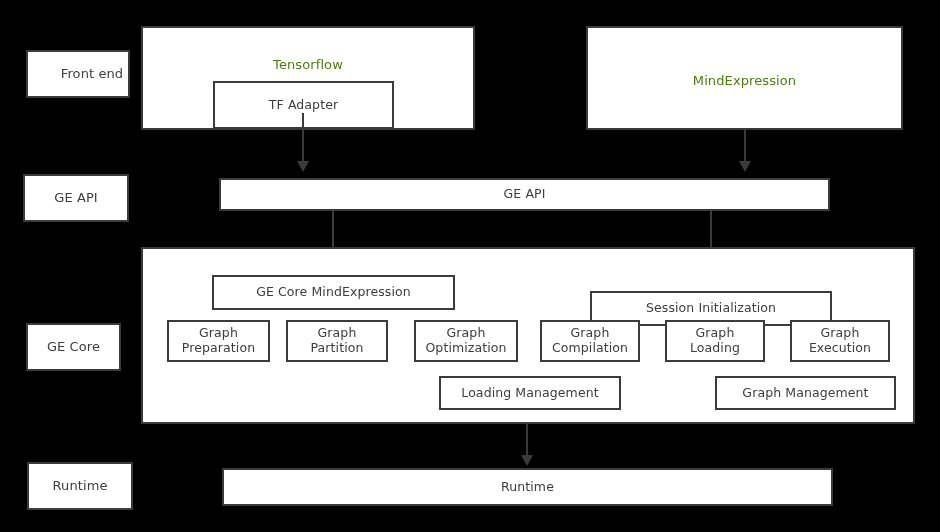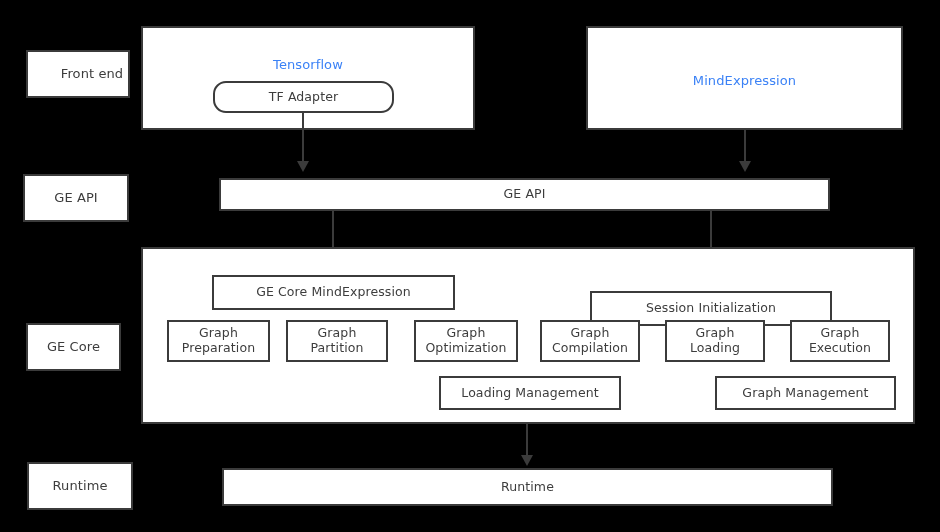--- a/index.html
+++ b/index.html
@@ -28,21 +28,21 @@
   }
   .label-box{font-size:13px;}
   .container-box{
     align-items:flex-start;
     justify-content:flex-start;
   }
   .group-title{
     position:absolute;
     left:0;right:0;
     text-align:center;
-    color:#3b82f6;
+    color:#4d7c0f;
     font-size:13px;
   }
 
   
   .conn{position:absolute;background:#3b3b3b;}
   .vline{width:2px;}
   .arrowhead{
     position:absolute;
     width:0;height:0;
     border-left:6px solid transparent;
@@ -59,21 +59,21 @@
 
   <div class="node label-box" style="left:23px;top:174px;width:106px;height:48px;">GE API</div>
 
   <div class="node label-box" style="left:26px;top:323px;width:95px;height:48px;">GE Core</div>
 
   <div class="node label-box" style="left:27px;top:462px;width:106px;height:48px;">Runtime</div>
 
   <div class="node container-box" style="left:141px;top:26px;width:334px;height:104px;">
     <div class="group-title" style="top:29px;">Tensorflow</div>
   </div>
-  <div class="node" style="left:213px;top:81px;width:181px;height:32px;border-radius:13px;">TF Adapter</div>
+  <div class="node" style="left:213px;top:81px;width:181px;height:48px;">TF Adapter</div>
 
   <div class="node container-box" style="left:586px;top:26px;width:317px;height:104px;">
     <div class="group-title" style="top:45px;">MindExpression</div>
   </div>
 
   <div class="conn vline" style="left:302px;top:113px;height:50px;"></div>
   <div class="arrowhead" style="left:297px;top:161px;"></div>
 
   <div class="conn vline" style="left:744px;top:130px;height:33px;"></div>
   <div class="arrowhead" style="left:739px;top:161px;"></div>

